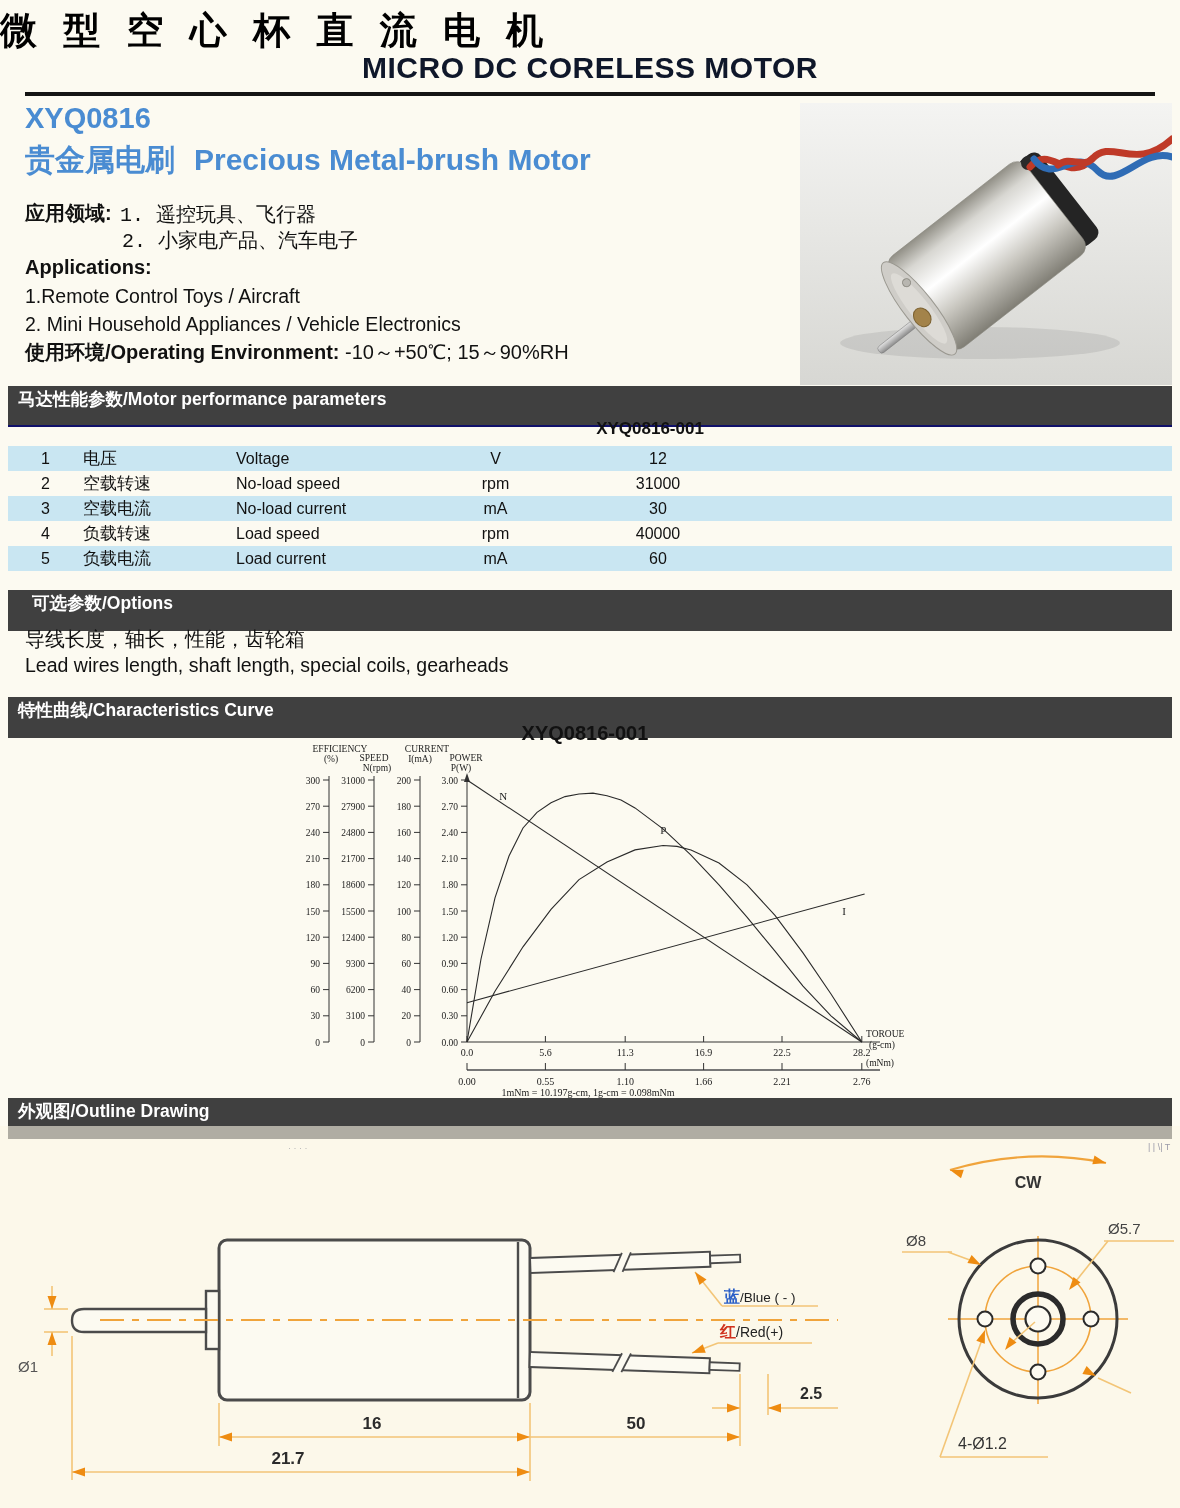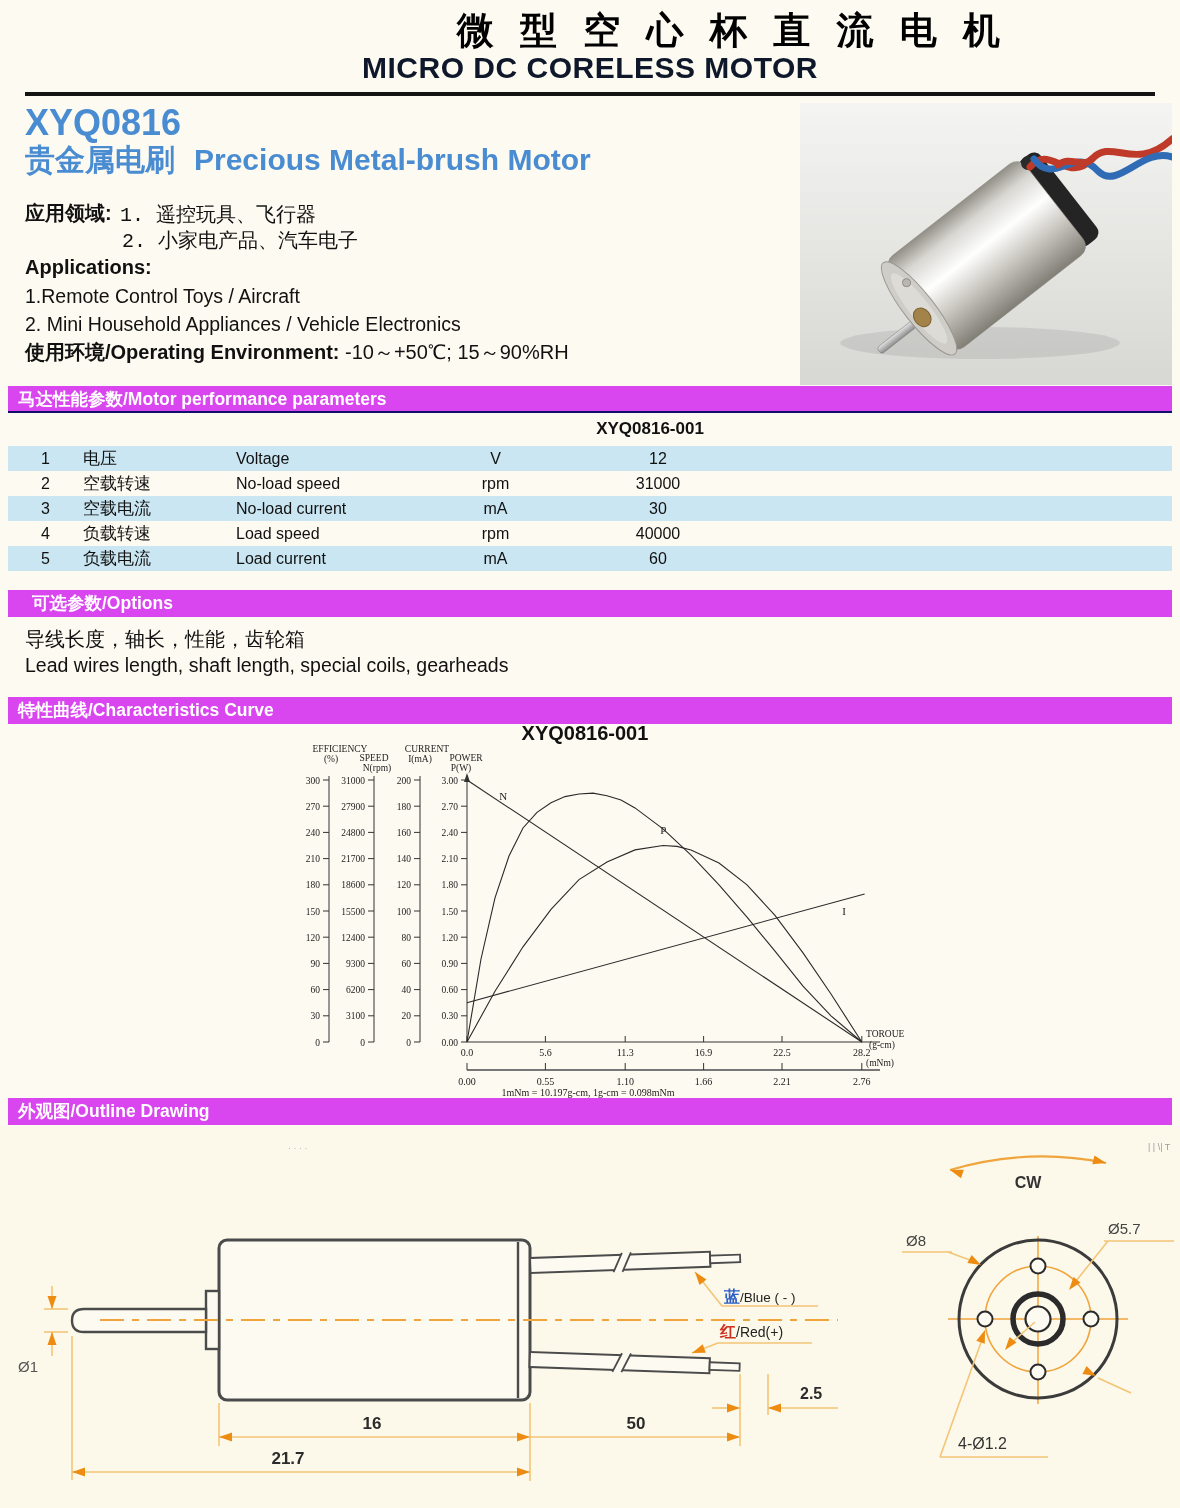--- a/index.html
+++ b/index.html
@@ -1,36 +1,36 @@
 <!DOCTYPE html>
 <html><head>
 <meta charset="utf-8">
 <style>
   html,body{margin:0;padding:0;background:#ffffff;}
   .page{position:relative;width:1180px;height:1508px;background:#fcfaf1;
         font-family:"Liberation Sans",sans-serif;color:#111;overflow:hidden;}
-  .doc-title-zh{position:absolute;top:6px;left:0;width:1008px;text-align:right;
+  .doc-title-zh{position:absolute;top:6px;left:0;width:1008px;text-align:left;
                 font-size:37px;font-weight:bold;letter-spacing:8px;color:#000;}
   .doc-title-en{position:absolute;top:51px;left:0;width:1180px;text-align:center;
                 font-size:30px;font-weight:bold;letter-spacing:0.5px;color:#0f172a;}
   .title-rule{position:absolute;top:92px;left:25px;width:1130px;height:4px;background:#141414;}
-  .model{position:absolute;top:102px;left:25px;font-size:36px;font-weight:bold;color:#4a8cd2;}
+  .model{position:absolute;top:102px;left:25px;font-size:29px;font-weight:bold;color:#4a8cd2;}
   .subtitle{position:absolute;top:140px;left:25px;font-size:30px;font-weight:bold;color:#4a8cd2;}
   .subtitle .sub-en{margin-left:19px;}
   .zh-serif{font-family:Liberation Mono, monospace;}
   .apps-label-zh{position:absolute;top:200px;left:25px;font-size:20px;font-weight:bold;}
   .app-zh-1{position:absolute;top:201px;left:120px;font-size:20px;}
   .app-zh-2{position:absolute;top:227px;left:122px;font-size:20px;}
   .apps-label-en{position:absolute;top:256px;left:25px;font-size:20px;font-weight:bold;}
   .app-en-1{position:absolute;top:285px;left:25px;font-size:19.5px;}
   .app-en-2{position:absolute;top:313px;left:25px;font-size:19.5px;}
   .env-line{position:absolute;top:339px;left:25px;font-size:20px;}
   .env-line b{font-weight:bold;}
   .photo{position:absolute;top:103px;left:800px;width:372px;height:282px;}
-  .bar{position:absolute;left:8px;width:1164px;height:27px;background:#d946ef;color:#fff;
+  .bar{position:absolute;left:8px;width:1164px;height:41px;background:#404040;color:#fff;
        font-weight:bold;font-size:17.5px;line-height:26px;padding-left:10px;box-sizing:border-box;}
   .bar-shadow{border-bottom:2px solid #10106a;}
   .tbl-colhdr{position:absolute;top:419px;left:545px;width:210px;text-align:center;
               font-size:17px;font-weight:bold;}
   .perf-rows{position:absolute;top:446px;left:8px;width:1164px;}
   .prow{display:flex;height:25px;align-items:center;font-size:16px;}
   .prow.blue{background:#c9e6f2;}
   .c-no{width:75px;text-align:center;}
   .c-zh{width:153px;font-family:"Liberation Serif","DejaVu Serif",serif;font-size:17px;}
   .c-en{width:202px;}

